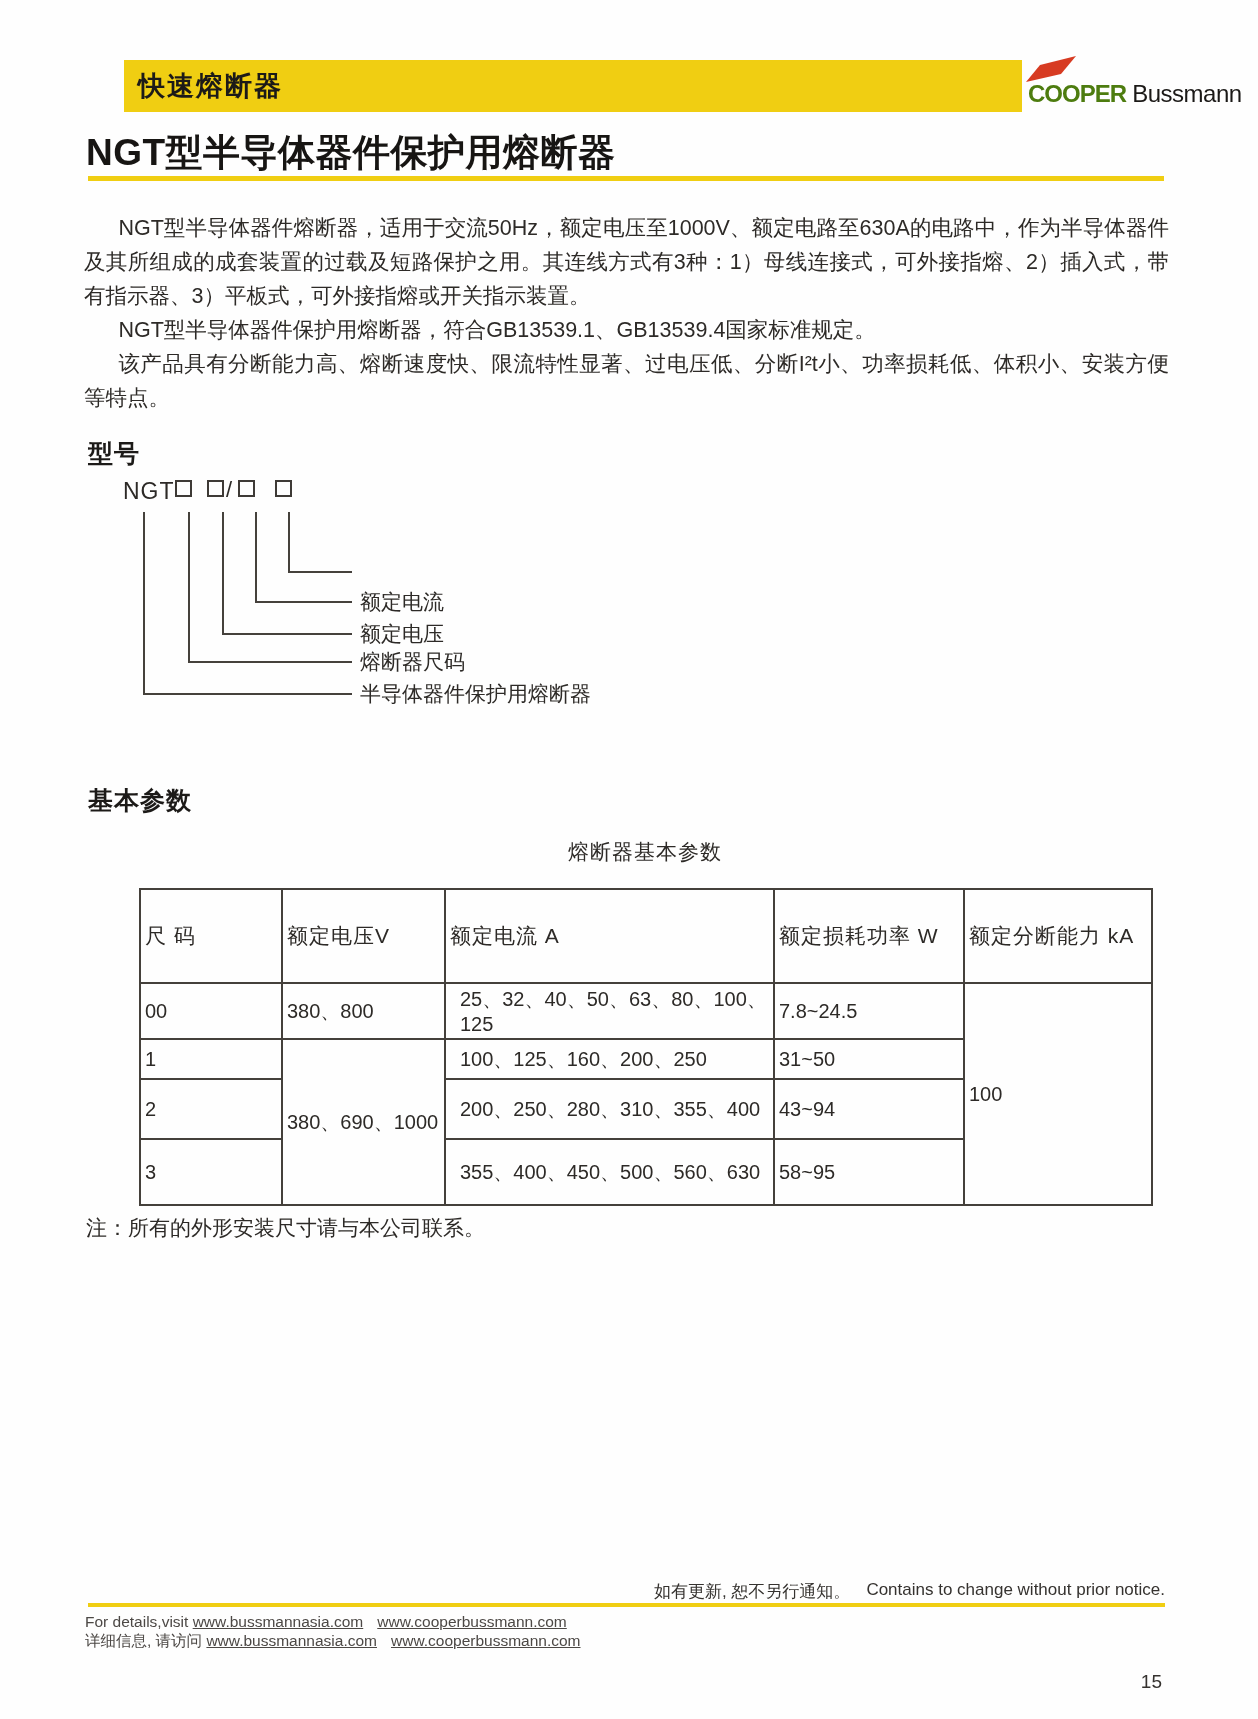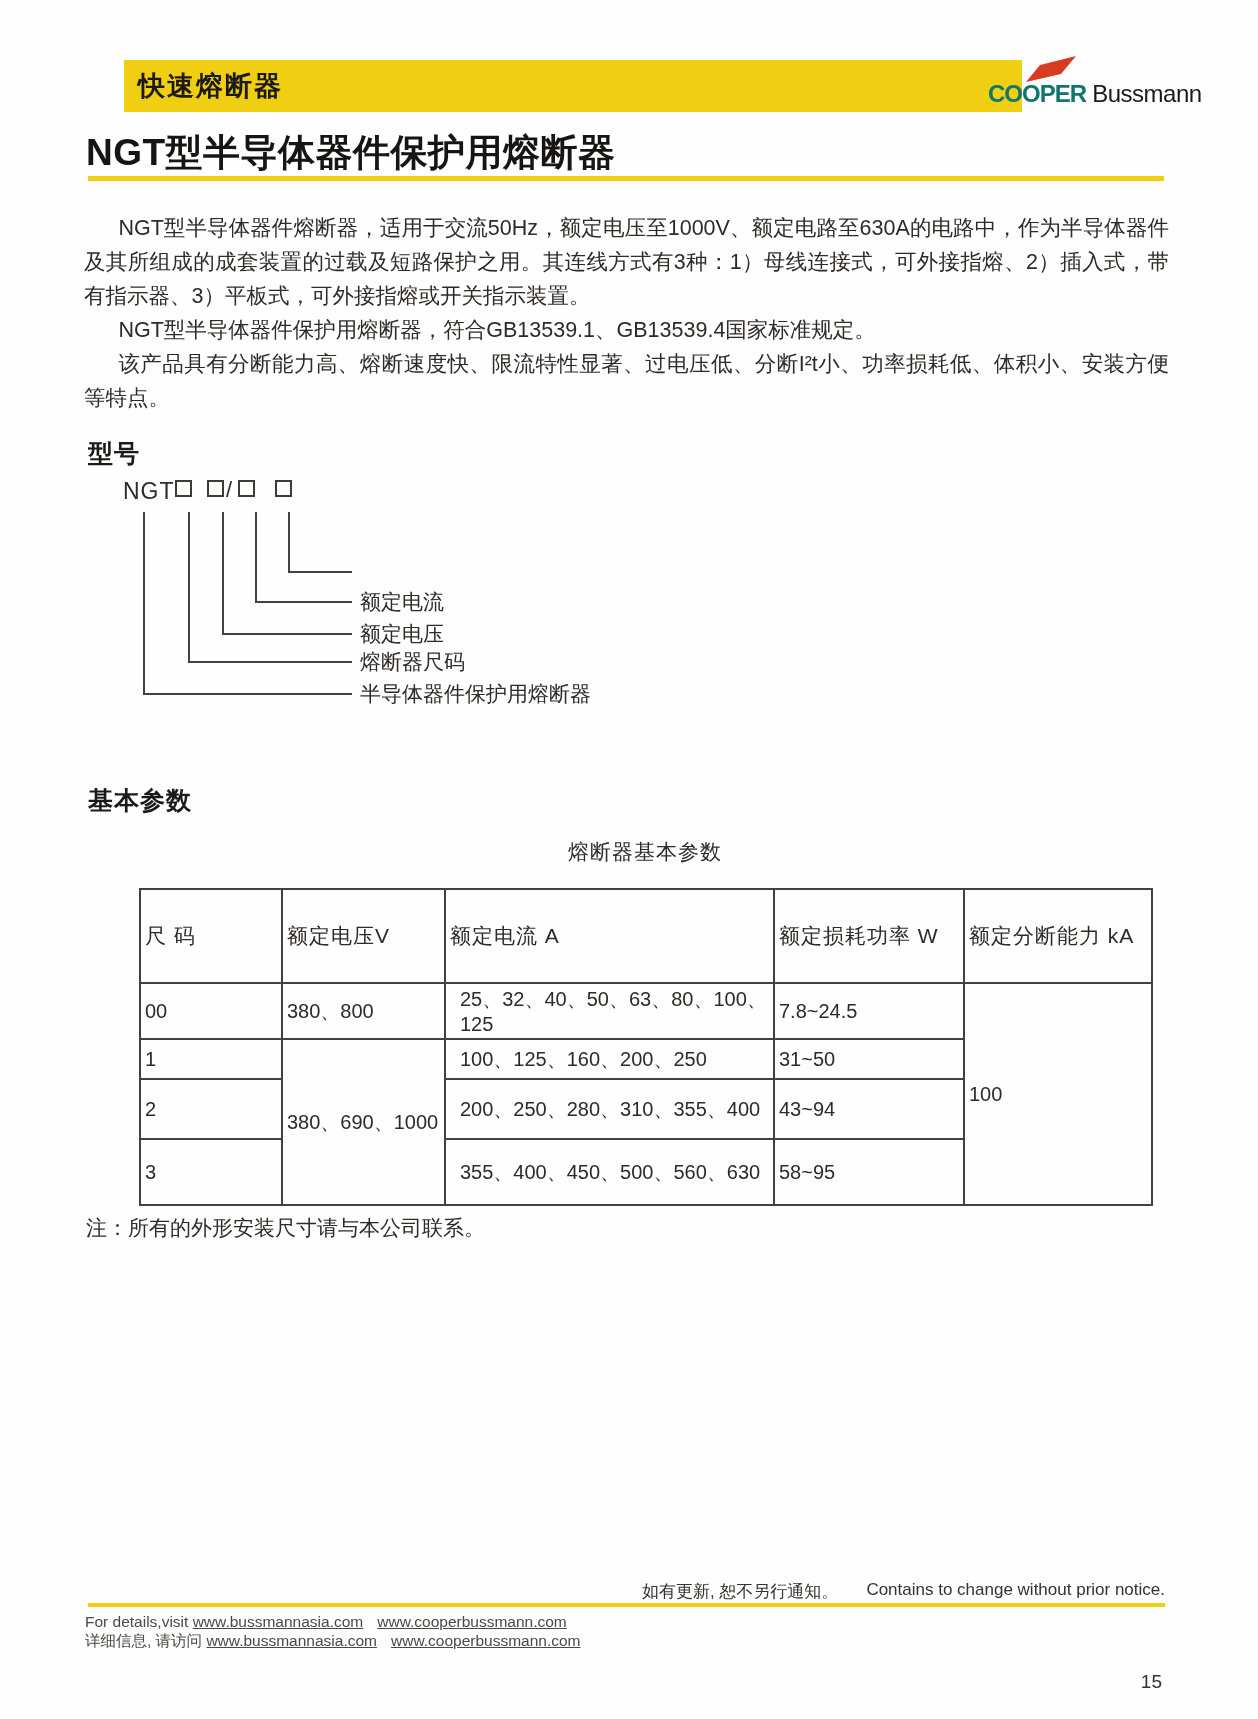--- a/index.html
+++ b/index.html
@@ -13,21 +13,21 @@
   
   .cat-bar {
     position:absolute; left:88px; top:60px; width:898px; height:52px;
     background:var(--yellow); display:flex; align-items:center; padding-left:14px;margin-left:36px;
   }
   .cat-bar span { font-size:27px; font-weight:bold; color:#1c1a18; letter-spacing:2px; }
 
   .logo { position:absolute; left:988px; top:54px; width:176px; height:52px; }
   .logo-flag { position:absolute; left:38px; top:2px; width:50px; height:26px; }
   .logo-text { position:absolute; left:0; top:26px; white-space:nowrap; }
-  .logo-cooper { font-size:24px; font-weight:bold; letter-spacing:-1px; color:#0f766e; }
+  .logo-cooper { font-size:24px; font-weight:bold; letter-spacing:-1px; color:#4d7c0f;margin-left:40px; }
   .logo-bussmann { font-size:24px; font-weight:normal; letter-spacing:-0.5px; color:#1b1917; }
 
   .page-title {
     position:absolute; left:86px; top:128px; font-size:37px; font-weight:bold;
     color:#171513; letter-spacing:0.5px; white-space:nowrap;
   }
   .title-rule { position:absolute; left:88px; top:176px; width:1076px; height:5px; background:var(--yellow); }
 
   
   .intro { position:absolute; left:84px; top:211px; width:1085px; font-size:21.5px; line-height:34px; }
@@ -60,21 +60,21 @@
     font-weight:normal; padding:2px 4px;
   }
   .params-table thead tr { height:94px; }
   .params-table th { font-size:21px; letter-spacing:1px; }
   .params-table td.cur { text-align:left; padding-left:14px;border-radius:26px; }
   .note { position:absolute; left:86px; top:1214px; font-size:21px; color:#2d2a27; }
 
   
   .footer-notice {
     position:absolute; right:93px; top:1580px; font-size:17px; color:#35322f;
-    display:flex; gap:28px; white-space:nowrap;
+    display:flex; gap:16px; white-space:nowrap;
   }
   .footer-rule { position:absolute; left:88px; top:1603px; width:1077px; height:4px; background:var(--yellow); }
   .details-line { position:absolute; left:85px; font-size:15.5px; color:#4c4845; white-space:nowrap; }
   .details-en { top:1613px; }
   .details-cn { top:1631px; }
   .details-line a { color:#4c4845; text-decoration:underline; margin-right:14px; }
   .page-num { position:absolute; right:96px; top:1671px; font-size:19px; color:#35322f; }
 
   :root { --yellow:#f0ce12; }
 </style>

